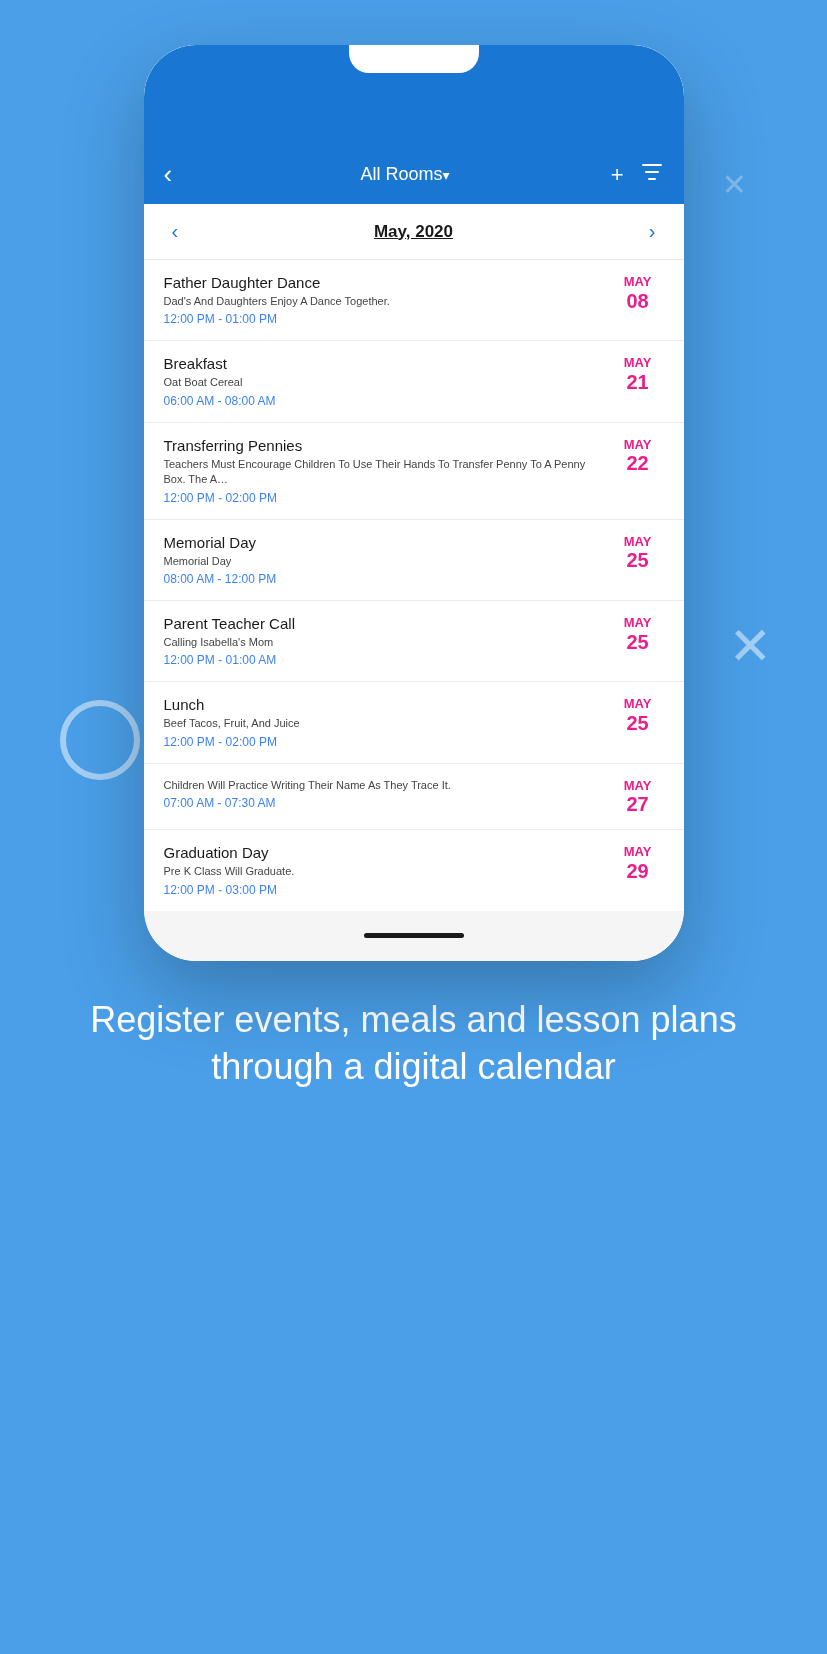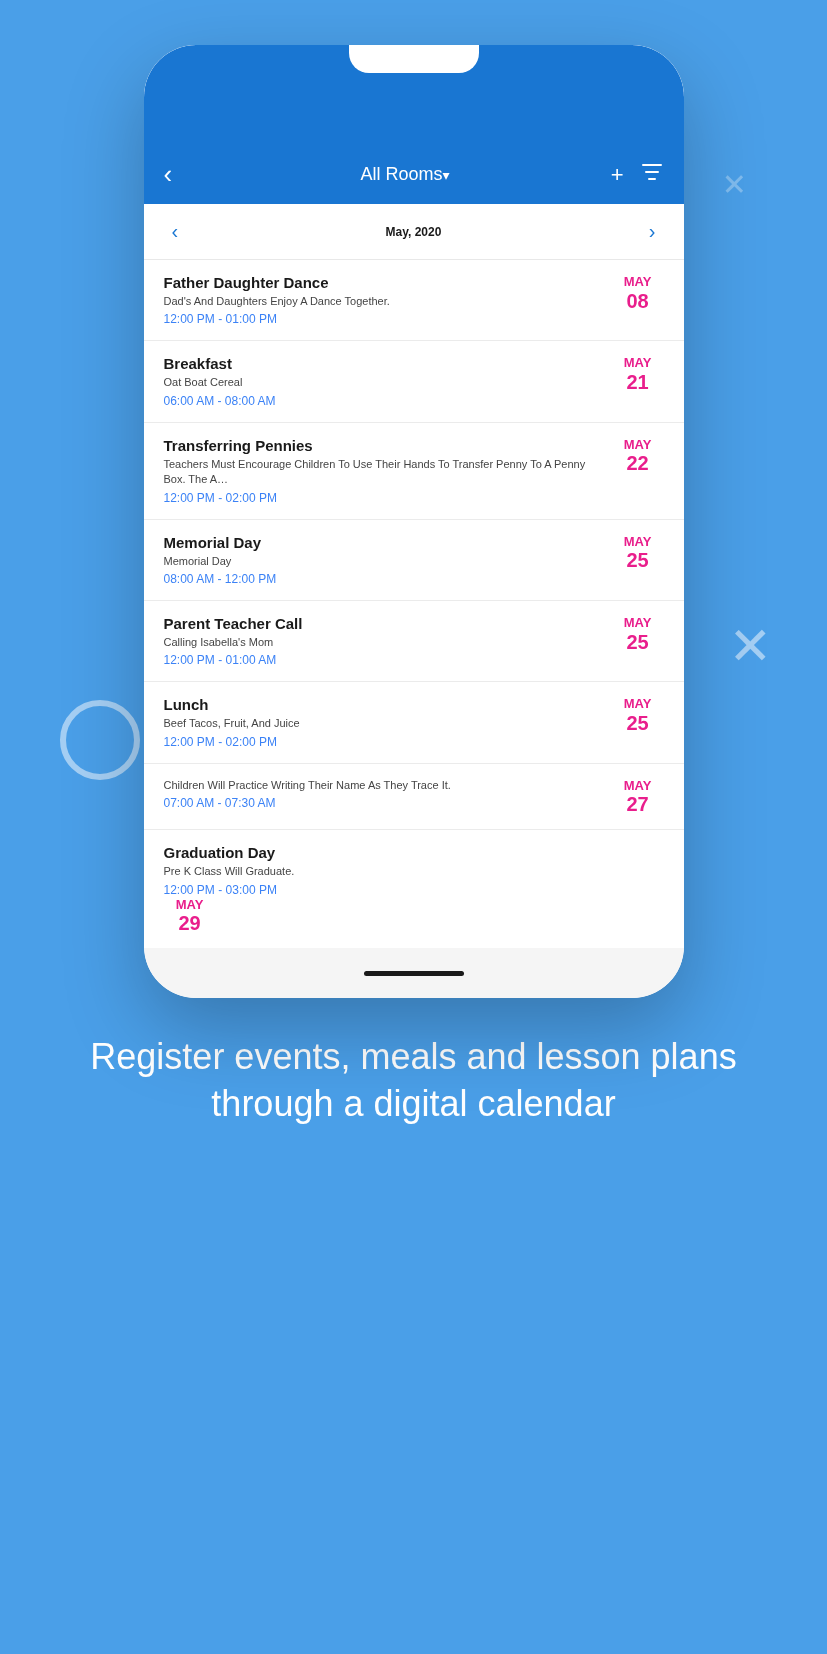--- a/index.html
+++ b/index.html
@@ -136,52 +136,52 @@
     }
 
     .month-nav-arrow {
       color: #1976D2;
       font-size: 20px;
       cursor: pointer;
       padding: 4px 8px;
     }
 
     .month-nav-title {
-      font-size: 12px;
+      font-size: 17px;
       font-weight: 700;
       color: #1a1a1a;
+      text-decoration: underline;
     }
 
     
     .events-list {
       background: #fff;
       overflow-y: auto;
     }
 
     .event-item {
       display: flex;
       align-items: flex-start;
       justify-content: space-between;
       padding: 14px 20px;
       border-bottom: 1px solid #ebebeb;
     }
 
     .event-item:last-child {
       border-bottom: none;
-      flex-direction: column;
     }
 
     .event-content {
       flex: 1;
       padding-right: 16px;
     }
 
     .event-title {
       font-size: 15px;
-      font-weight: 700;
+      font-weight: 400;
       color: #1a1a1a;
       margin-bottom: 3px;
     }
 
     .event-description {
       font-size: 11px;
       color: #444;
       line-height: 1.4;
       margin-bottom: 3px;
     }

